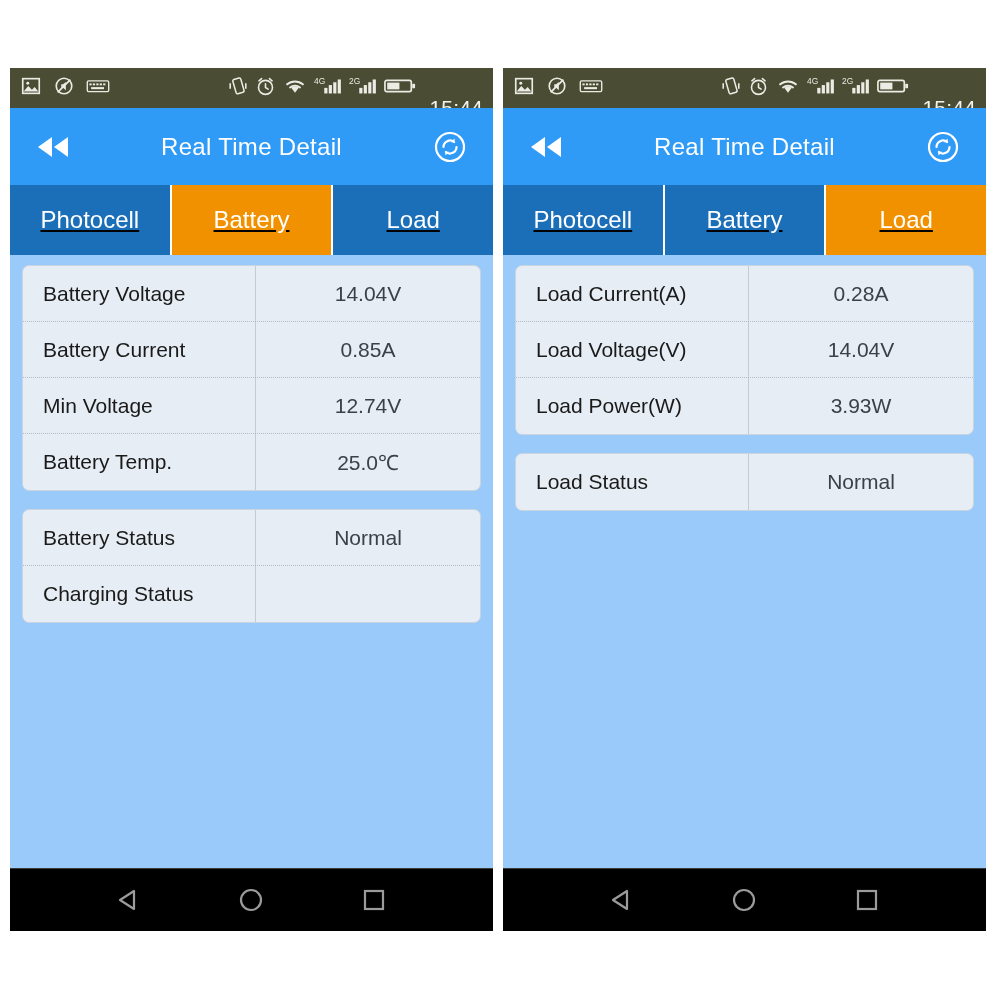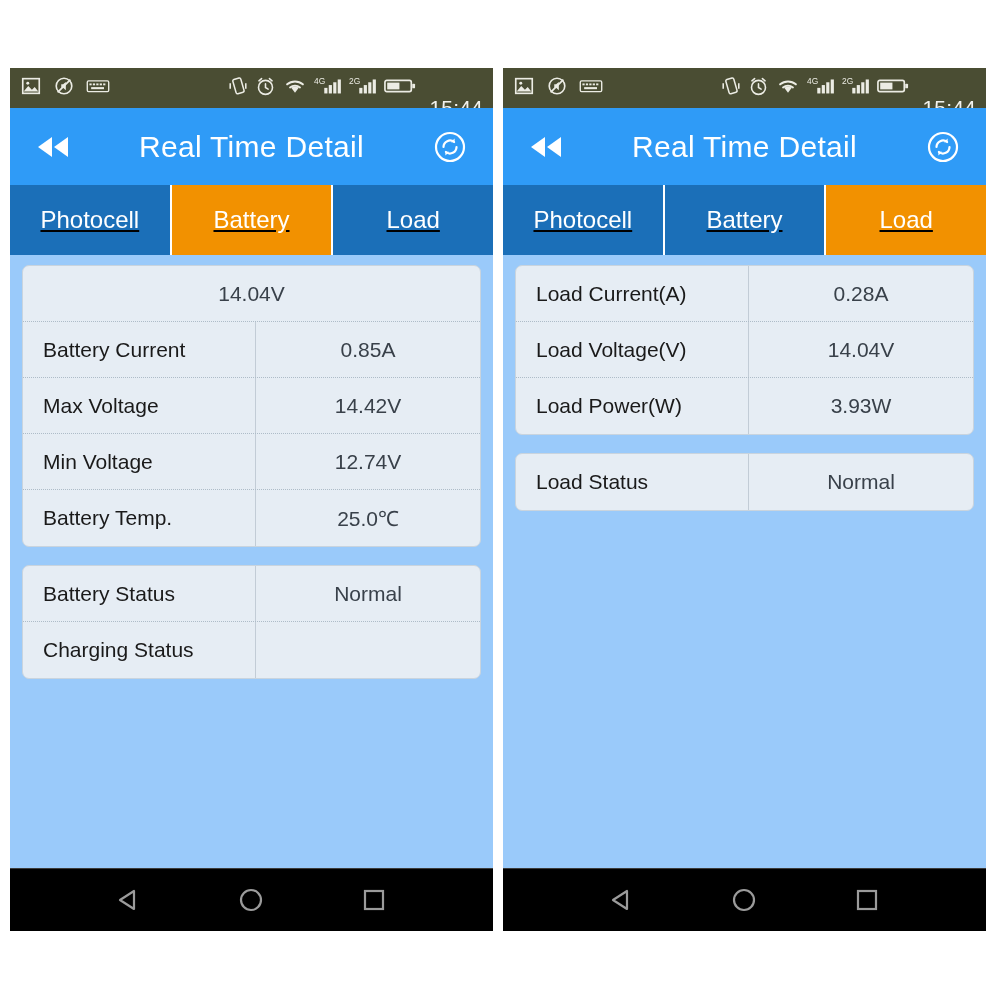--- a/index.html
+++ b/index.html
@@ -45,21 +45,21 @@
     height: 77px;
     background: #2f9bf7;
     display: flex;
     align-items: center;
     padding: 0 20px;
     flex: 0 0 auto;
     position: relative;
   }
   .hdr-title {
     position:absolute; left:0; right:0; text-align:center;
-    color:#ffffff; font-size:30px; font-weight:400; letter-spacing:0.3px;
+    color:#ffffff; font-size:24px; font-weight:400; letter-spacing:0.3px;
     pointer-events:none;
   }
   .back-btn { width:46px; height:46px; display:flex; align-items:center; justify-content:center; z-index:2; }
   .refresh-btn { width:46px; height:46px; margin-left:auto; display:flex; align-items:center; justify-content:center; z-index:2; }
 
   
   .tabs {
     height: 70px;
     display: flex;
     flex: 0 0 auto;
@@ -228,29 +228,26 @@
 
     <div class="tabs">
       <div class="tab">Photocell</div>
       <div class="tab active">Battery</div>
       <div class="tab">Load</div>
     </div>
 
     <div class="content">
       <div class="card">
         <div class="row">
+          <div class="k">Battery Voltage</div>
           <div class="v">14.04V</div>
         </div>
         <div class="row">
           <div class="k">Battery Current</div>
           <div class="v">0.85A</div>
-        </div>
-        <div class="row">
-          <div class="k">Max Voltage</div>
-          <div class="v">14.42V</div>
         </div>
         <div class="row">
           <div class="k">Min Voltage</div>
           <div class="v">12.74V</div>
         </div>
         <div class="row">
           <div class="k">Battery Temp.</div>
           <div class="v">25.0℃</div>
         </div>
       </div>

